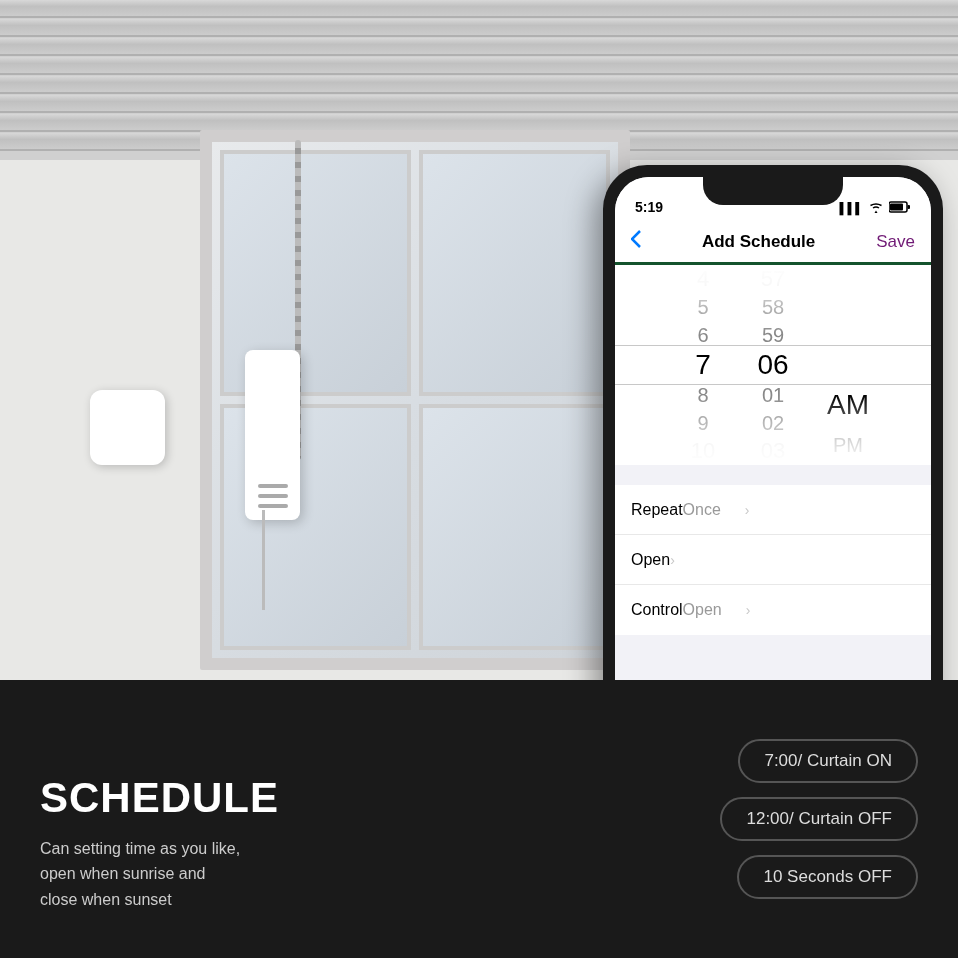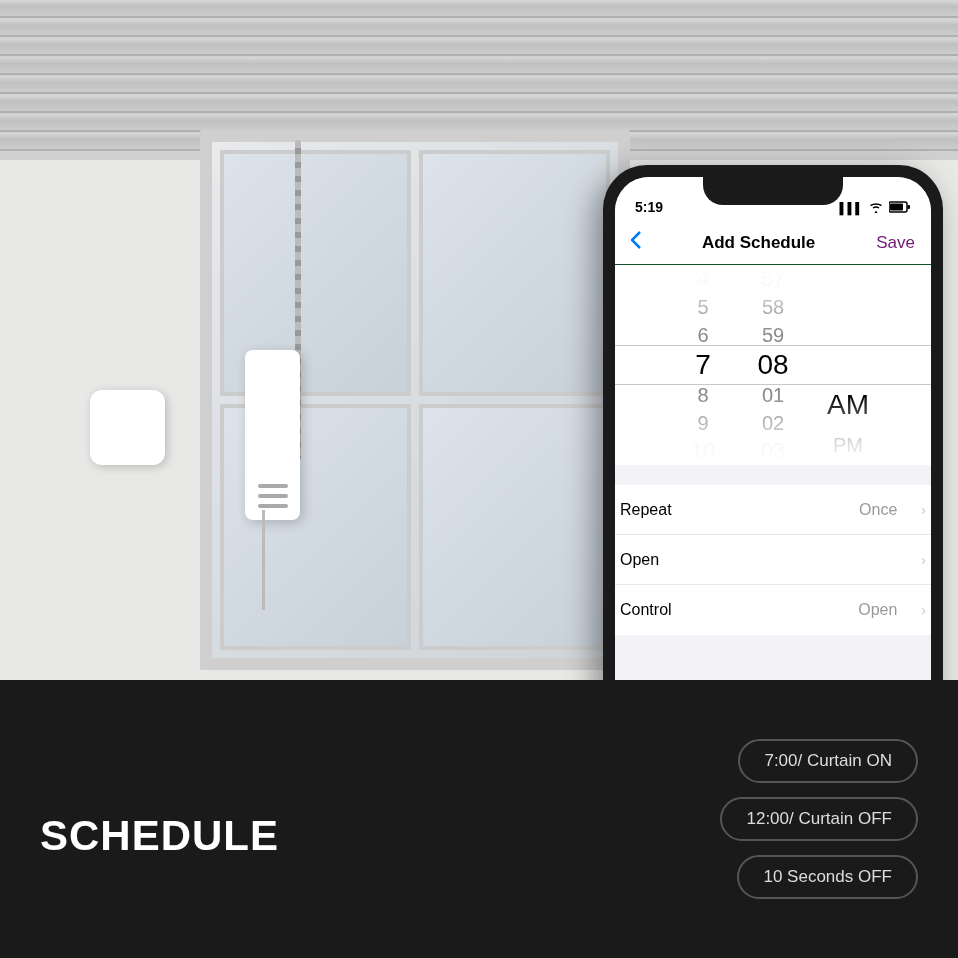--- a/index.html
+++ b/index.html
@@ -212,21 +212,21 @@
 
     .status-icon {
       font-size: 11px;
       color: #000;
     }
 
     
     .nav-bar {
       height: 44px;
       background: white;
-      border-bottom: 1px solid #14532d;
+      border-bottom: 3px solid #14532d;
       display: flex;
       align-items: center;
       justify-content: space-between;
       padding: 0 16px;
     }
 
     .nav-back {
       color: #007aff;
       font-size: 18px;
     }
@@ -341,22 +341,22 @@
     
     .settings-list {
       background: white;
       margin-top: 20px;
     }
 
     .settings-item {
       height: 50px;
       display: flex;
       align-items: center;
-      justify-content: space-between;
-      padding: 0 5px;
+      justify-content: flex-start;
+      padding: 0 16px;
       border-bottom: 1px solid #e8e8e8;
     }
 
     .settings-item:last-child {
       border-bottom: none;
     }
 
     .settings-label {
       font-size: 16px;
       color: #000;
@@ -536,21 +536,21 @@
               <div class="picker-item near">9</div>
               <div class="picker-item" style="opacity:0.3">10</div>
             </div>
 
             <div class="picker-separator"></div>
 
             <div class="picker-column">
               <div class="picker-item" style="opacity:0.3">57</div>
               <div class="picker-item near">58</div>
               <div class="picker-item near">59</div>
-              <div class="picker-item selected">08</div>
+              <div class="picker-item selected">06</div>
               <div class="picker-item near">01</div>
               <div class="picker-item near">02</div>
               <div class="picker-item" style="opacity:0.3">03</div>
             </div>
 
             <div class="picker-column picker-ampm-col">
               <div class="picker-item" style="height:80px"></div>
               <div class="picker-item" style="height:40px"></div>
               <div class="picker-item selected">AM</div>
               <div class="picker-item near">PM</div>
@@ -589,20 +589,21 @@
       </div>
     </div>
   </div>
 
 </div>
 
 <div class="bottom-section">
 
   <div class="schedule-text">
     <div class="schedule-title">SCHEDULE</div>
+    <div class="schedule-desc">Can setting time as you like,<br>open when sunrise and<br>close when sunset</div>
   </div>
 
   <div class="schedule-badges">
     <div class="badge">7:00/ Curtain ON</div>
     <div class="badge">12:00/ Curtain OFF</div>
     <div class="badge">10 Seconds OFF</div>
   </div>
 
 </div>
 

